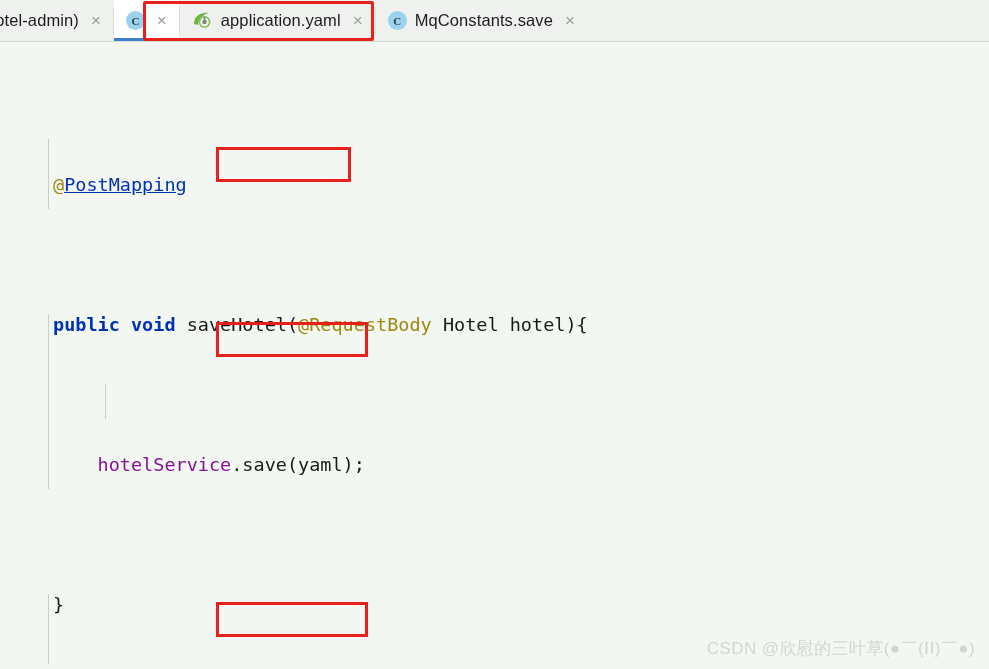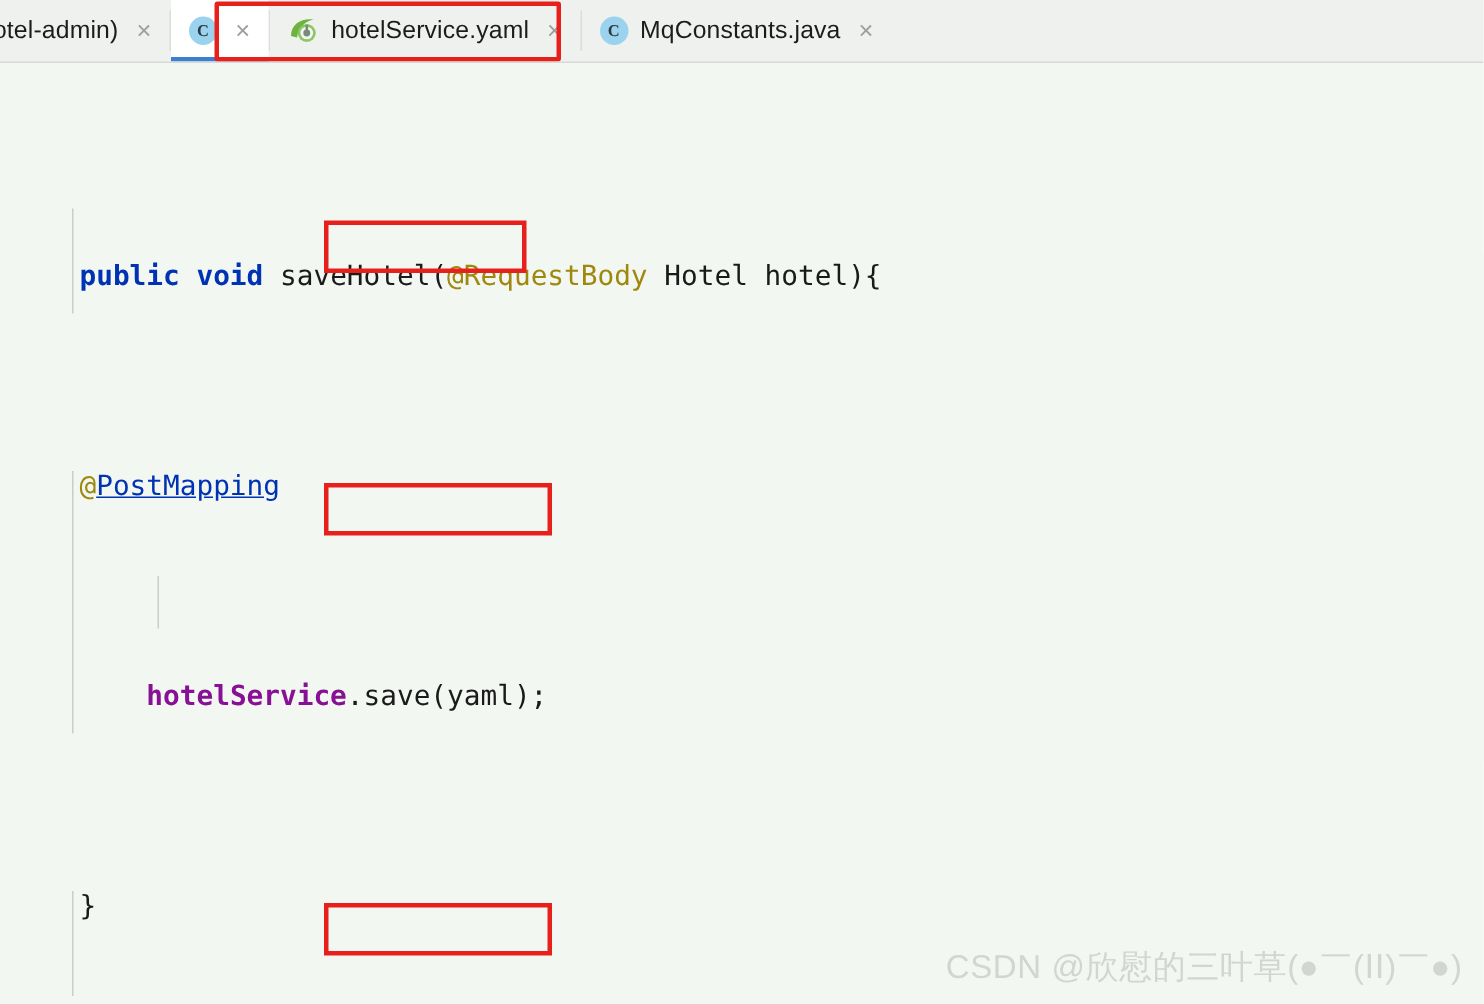--- a/index.html
+++ b/index.html
@@ -139,39 +139,39 @@
     position: absolute;
     width: 1px;
     background: #c8cec8;
     z-index: 0;
   }
 
   
   .kw      { color: #0033b3; font-weight: bold; }
   .anno    { color: #9e880d; }
   .anno-u  { color: #0033b3; text-decoration: underline; }
-  .field   { color: #871094; font-weight: bold; }
+  .field   { color: #871094; font-weight: normal; }
   .plain   { color: #1a1a1a; }
 
   
   .mbox {
     position: absolute;
     border: 3px solid #e8201c;
     box-sizing: border-box;
     pointer-events: none;
     z-index: 3;
   }
 
   
   .watermark {
     position: absolute;
     right: 14px;
     bottom: 10px;
     font-family: "Liberation Sans", sans-serif;
-    font-size: 22px;
+    font-size: 17px;
     color: #d2d6d2;
     white-space: nowrap;
     letter-spacing: 0.4px;
   }
 </style>
 </head>
 <body>
 
 <div id="app">
 
@@ -194,47 +194,47 @@
     <div class="tab">
       <span class="icon-yaml">
         <svg width="21" height="19" viewBox="0 0 21 19">
           <path d="M2 13 C2 5, 9 1, 17 2 C12 3, 7 7, 6 14 Z" fill="#6db33f"></path>
           <circle cx="12.5" cy="11" r="6" fill="#8cc665"></circle>
           <circle cx="12.5" cy="11" r="4.2" fill="#f2f7f2"></circle>
           <circle cx="12.5" cy="11" r="2.3" fill="#7a8a7a"></circle>
           <rect x="11.7" y="5.5" width="1.7" height="5" fill="#7a8a7a"></rect>
         </svg>
       </span>
-      <span class="tab-label">hotelService.yaml</span>
+      <span class="tab-label">application.yaml</span>
       <span class="tab-close">×</span>
     </div>
 
     <div class="tab-sep"></div>
 
     <div class="tab">
       <span class="icon-java">C</span>
-      <span class="tab-label">MqConstants.java</span>
+      <span class="tab-label">MqConstants.save</span>
       <span class="tab-close">×</span>
     </div>
 
     <div class="tab-annot"></div>
   </div>
 
   <div class="editor">
 
     <div class="guide" style="left:48px; top:97px; height:70px;"></div>
     <div class="guide" style="left:48px; top:272px; height:175px;"></div>
     <div class="guide" style="left:105px; top:342px; height:35px;"></div>
     <div class="guide" style="left:48px; top:552px; height:70px;"></div>
 
     <div class="code" style="padding-top:20px;">
 
+      <div class="line"><span class="anno">@</span><span class="anno-u">PostMapping</span></div>
+
       <div class="line"><span class="kw">public</span> <span class="kw">void</span> <span class="plain">saveHotel</span><span class="plain">(</span><span class="anno">@</span><span class="anno">RequestBody</span> <span class="plain">Hotel</span> <span class="plain">hotel</span><span class="plain">){</span></div>
-
-      <div class="line"><span class="anno">@</span><span class="anno-u">PostMapping</span></div>
 
       <div class="line">    <span class="field">hotelService</span><span class="plain">.save(yaml);</span></div>
 
       <div class="line"><span class="plain">}</span></div>
 
       
 
       
 
       

